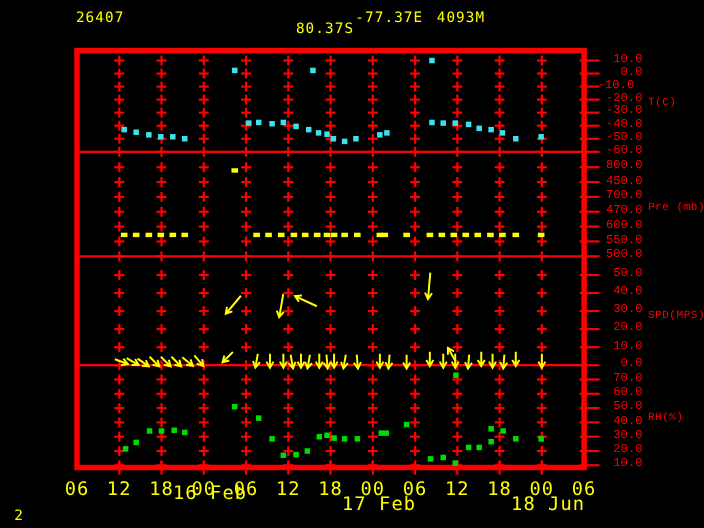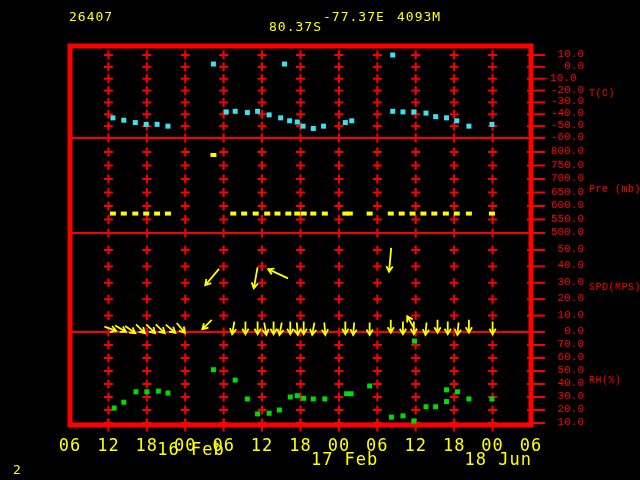--- a/index.html
+++ b/index.html
@@ -889,23 +889,23 @@
 <span class="t red ynum" style="left: 536px; top: 48px;">10.0</span>
     <span class="t red ynum" style="left: 536px; top: 59.8571px;">0.0</span>
     <span class="t red ynum" style="left: 536px; top: 71.7143px; text-align: center;">-10.0</span>
     <span class="t red ynum" style="left: 536px; top: 83.5714px;">-20.0</span>
     <span class="t red ynum" style="left: 536px; top: 95.4286px;">-30.0</span>
     <span class="t red ynum" style="left: 536px; top: 107.286px;">-40.0</span>
     <span class="t red ynum" style="left: 536px; top: 119.143px;">-50.0</span>
     <span class="t red ynum" style="left: 536px; top: 131px;">-60.0</span>
     <span class="t red yunit" style="left: 589px; top: 87.5px;">T(C)</span>
     <span class="t red ynum" style="left: 536px; top: 145px;">800.0</span>
-    <span class="t red ynum" style="left: 536px; top: 158.5px;">750.0</span>
+    <span class="t red ynum" style="left: 536px; top: 158.5px;">450.0</span>
     <span class="t red ynum" style="left: 536px; top: 172px;">700.0</span>
-    <span class="t red ynum" style="left: 536px; top: 185.5px;">650.0</span>
+    <span class="t red ynum" style="left: 536px; top: 185.5px;">470.0</span>
     <span class="t red ynum" style="left: 536px; top: 199px;">600.0</span>
     <span class="t red ynum" style="left: 536px; top: 212.5px;">550.0</span>
     <span class="t red ynum" style="left: 536px; top: 226px;">500.0</span>
     <span class="t red yunit" style="left: 589px; top: 183.5px;">Pre (mb)</span>
     <span class="t red ynum" style="left: 536px; top: 243px;">50.0</span>
     <span class="t red ynum" style="left: 536px; top: 259.4px;">40.0</span>
     <span class="t red ynum" style="left: 536px; top: 275.8px;">30.0</span>
     <span class="t red ynum" style="left: 536px; top: 292.2px;">20.0</span>
     <span class="t red ynum" style="left: 536px; top: 308.6px;">10.0</span>
     <span class="t red ynum" style="left: 536px; top: 325px;">0.0</span>

